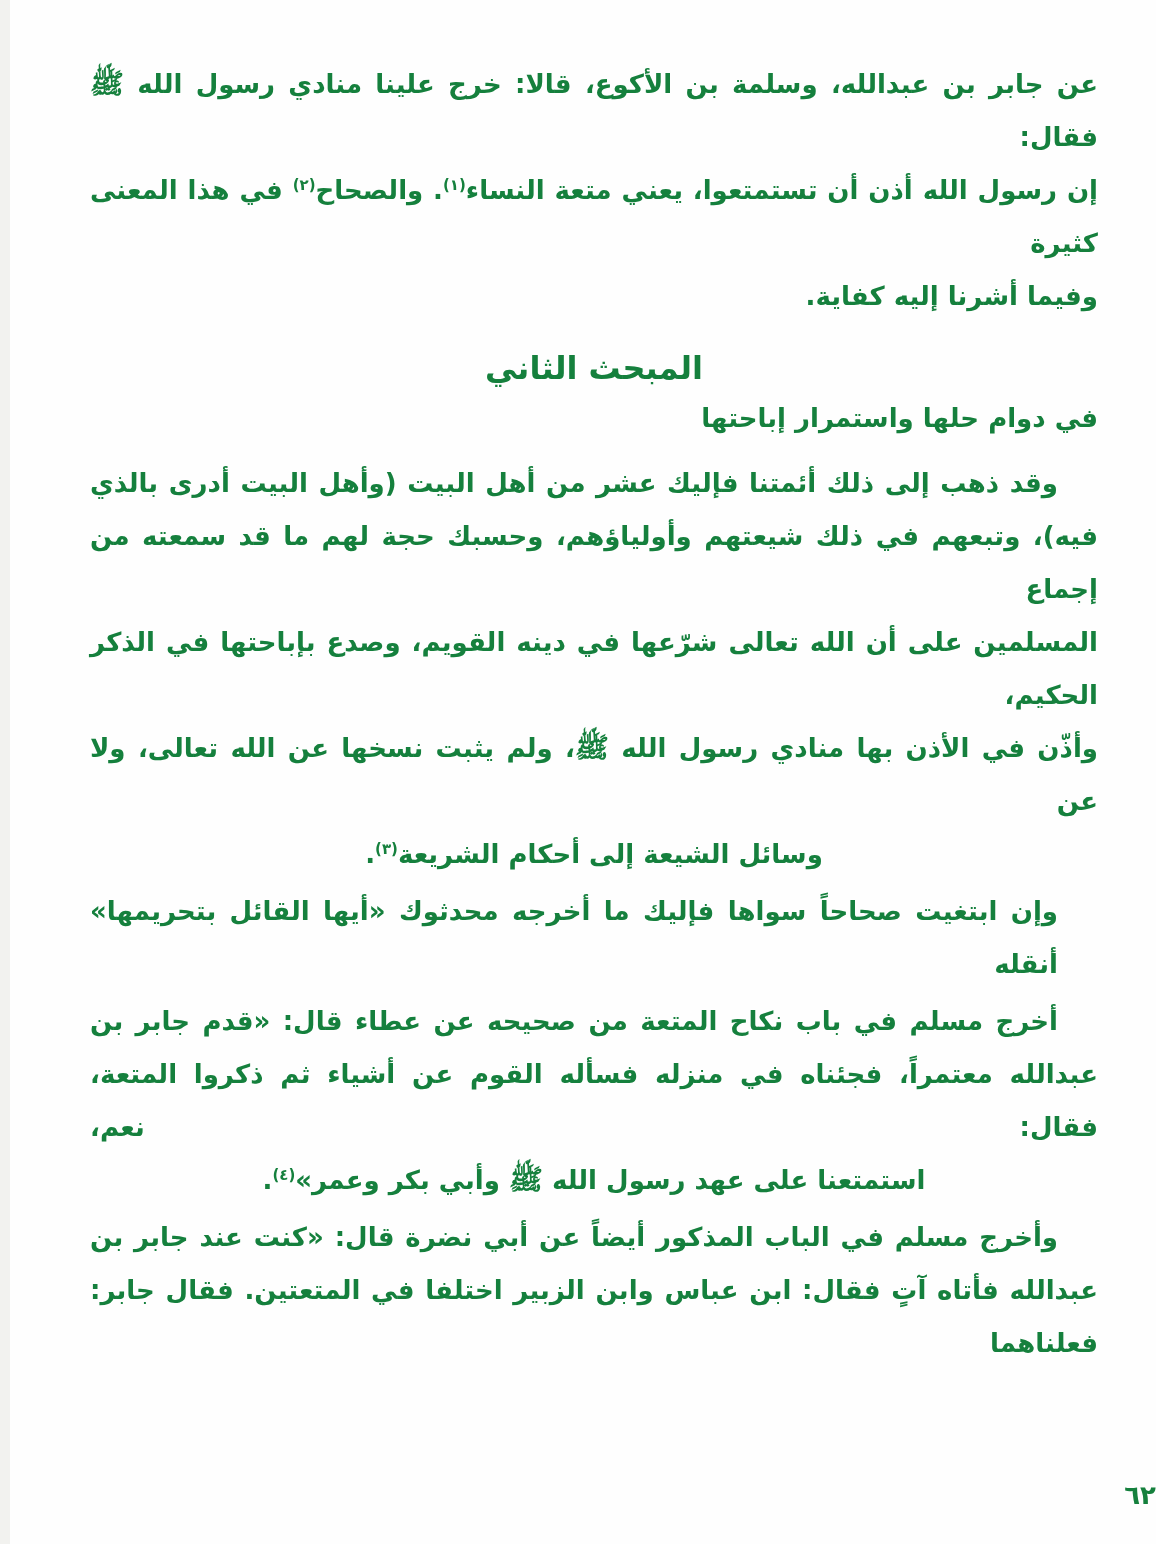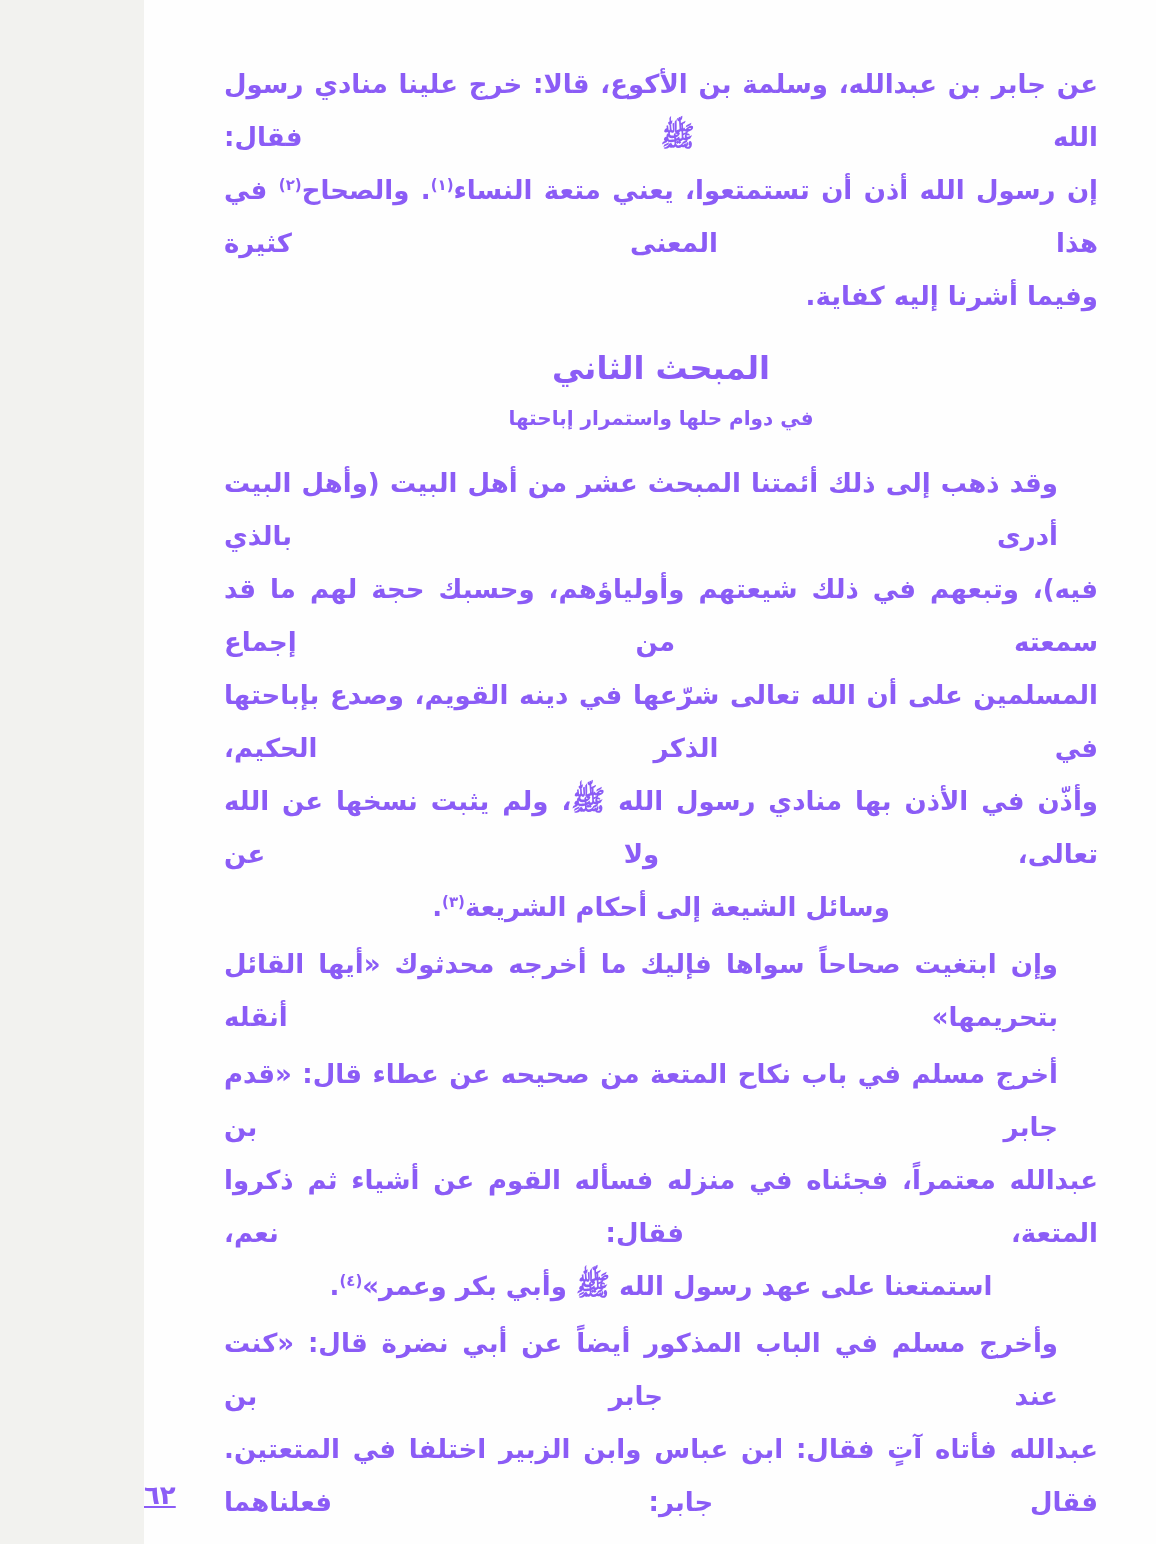--- a/index.html
+++ b/index.html
@@ -3,23 +3,23 @@
 <meta charset="utf-8">
 <style>
   html,body { margin:0; padding:0; }
   body {
     width:1156px; height:1544px;
     background:#f2f2ef;
     font-family:"DejaVu Sans", sans-serif;
   }
   .page {
     position:relative;
-    width:1012px; height:1544px;
+    width:1146px; height:1544px;
     background:#fefefe;
-    color:#8b5cf6;
+    color:#15803d;
     direction:rtl;
     overflow:hidden;
   }
   .text-block {
     position:absolute;
     top:58px; right:58px; left:80px;
   }
   .paragraph { margin:0 0 4px 0; }
   .line {
     font-size:26px;
@@ -38,53 +38,51 @@
     line-height:0;
   }
   .saw { font-size:1.08em; line-height:0; }
   h1.section-title {
     font-size:32px; font-weight:bold;
     text-align:center;
     margin:22px 0 4px 0;
     line-height:46px;
   }
   h2.section-subtitle {
-    font-size:20px; font-weight:bold;
-    text-align:center;
+    font-size:26px; font-weight:bold;
     margin:4px 0 16px 0;
     line-height:46px;
   }
   .page-number {
     position:absolute;
     top:1480px; left:0; right:0;
-    text-align:left;
+    text-align:right;
     font-size:26px;
     font-weight:bold;
     letter-spacing:4px;
-    text-decoration:underline;
   }
 </style>
 </head>
 <body>
 
 <div class="page">
   <div class="text-block">
 
     <div id="intro" class="paragraph">
         <div class="line full">عن جابر بن عبدالله، وسلمة بن الأكوع، قالا: خرج علينا منادي رسول الله <span class="saw">ﷺ</span> فقال:</div>
         <div class="line full">إن رسول الله أذن أن تستمتعوا، يعني متعة النساء<sup class="fnref">(١)</sup>. والصحاح<sup class="fnref">(٢)</sup> في هذا المعنى كثيرة</div>
         <div class="line right">وفيما أشرنا إليه كفاية.</div>
       </div>
 
     <h1 class="section-title">المبحث الثاني</h1>
     <h2 class="section-subtitle">في دوام حلها واستمرار إباحتها</h2>
 
     <div id="body-paragraphs">
         <div class="paragraph">
-          <div class="line full indent">وقد ذهب إلى ذلك أئمتنا المبحث عشر من أهل البيت (وأهل البيت أدرى بالذي</div>
+          <div class="line full indent">وقد ذهب إلى ذلك أئمتنا فإليك عشر من أهل البيت (وأهل البيت أدرى بالذي</div>
           <div class="line full">فيه)، وتبعهم في ذلك شيعتهم وأولياؤهم، وحسبك حجة لهم ما قد سمعته من إجماع</div>
           <div class="line full">المسلمين على أن الله تعالى شرّعها في دينه القويم، وصدع بإباحتها في الذكر الحكيم،</div>
           <div class="line full">وأذّن في الأذن بها منادي رسول الله <span class="saw">ﷺ</span>، ولم يثبت نسخها عن الله تعالى، ولا عن</div>
           <div class="line center">وسائل الشيعة إلى أحكام الشريعة<sup class="fnref">(٣)</sup>.</div>
         </div>
         <div class="paragraph">
           <div class="line full indent">وإن ابتغيت صحاحاً سواها فإليك ما أخرجه محدثوك «أيها القائل بتحريمها» أنقله</div>
         </div>
         <div class="paragraph">
           <div class="line full indent">أخرج مسلم في باب نكاح المتعة من صحيحه عن عطاء قال: «قدم جابر بن</div>

